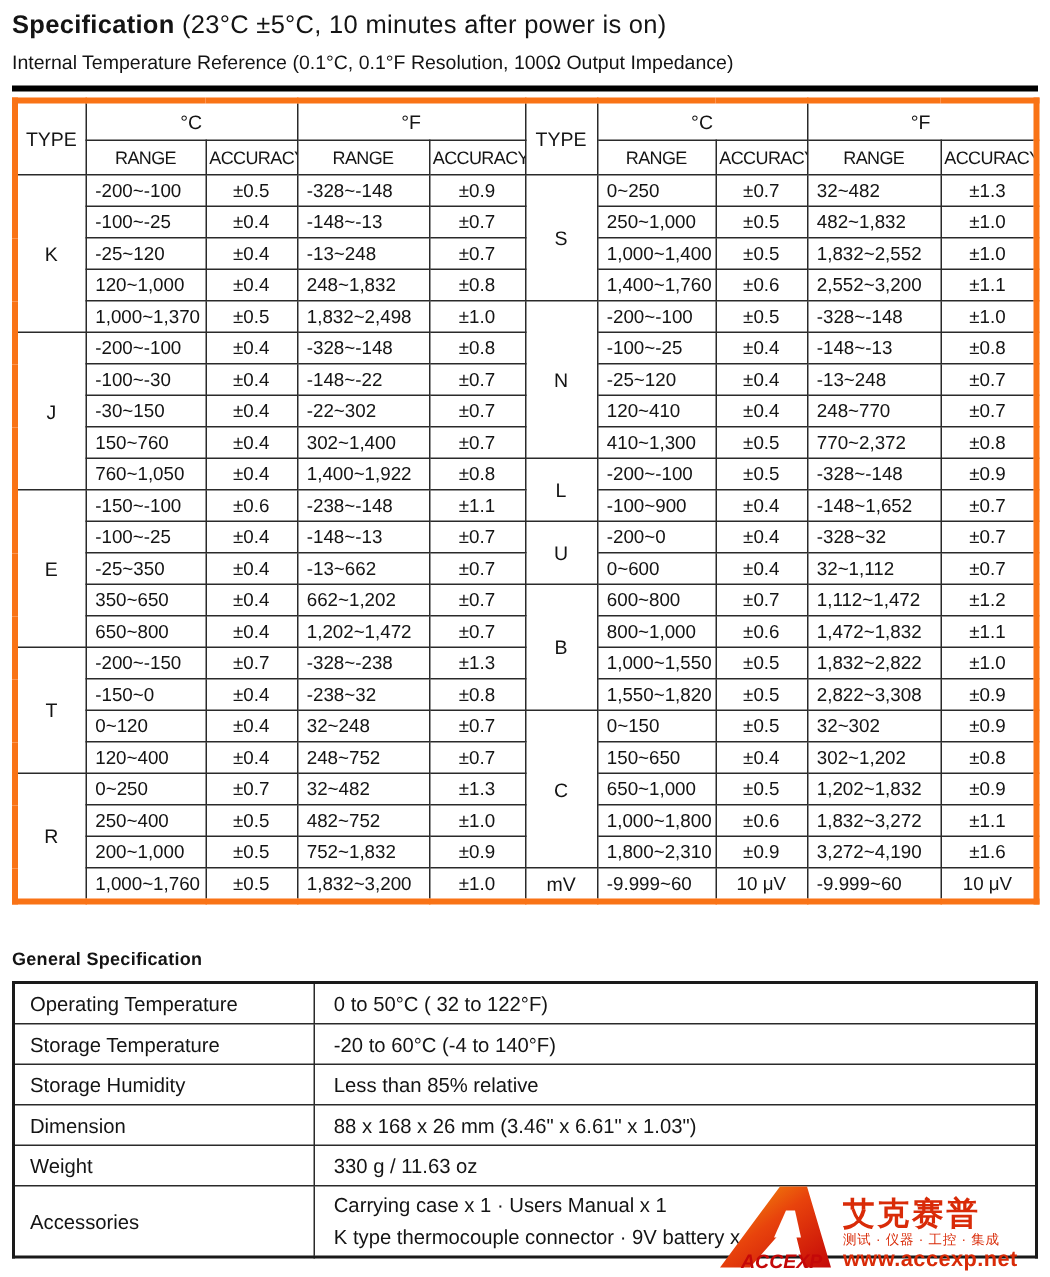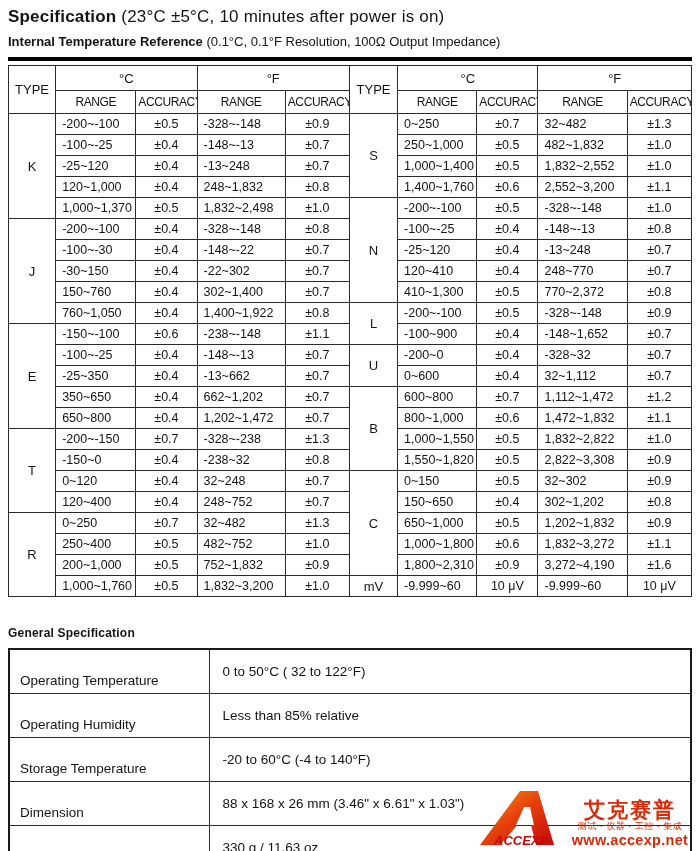--- a/index.html
+++ b/index.html
@@ -5,57 +5,57 @@
   html,body { margin:0; padding:0; }
   body {
     width:700px; height:851px; background:#ffffff; color:#141414;
     font-family:"Liberation Sans", sans-serif; position:relative; overflow:hidden;
   }
   .page { padding:4px 8px 0 8px; width:684px; }
 
   .doc-title { font-size:17px; font-weight:normal; margin:3px 0 7px 0; letter-spacing:0.2px; }
   .doc-title .b { font-weight:bold; }
   .doc-subtitle { font-size:13px; font-weight:normal; margin:0 0 0 0; }
-  .doc-subtitle .b { font-weight:bold; }
+  .doc-subtitle .b { font-weight:normal; }
 
   .thick-rule { height:4px; background:#000; margin:8px 0 4px 0; width:684px; }
 
   table.spec-table {
     border-collapse:collapse; width:684px; table-layout:fixed;
-    font-size:12.5px; border:1px solid #f97316;
+    font-size:12.5px; border:4px solid #f97316;
   }
   .spec-table th, .spec-table td {
     border:1px solid #2a2a2a; padding:0 2px; overflow:hidden; white-space:nowrap;
   }
   .spec-table thead th { font-weight:normal; text-align:center; }
   .spec-table .hdr-unit { height:24px; font-size:13px; }
   .spec-table .hdr-sub { height:22px; font-size:12px; letter-spacing:-0.4px; }
   .spec-table .hdr-type { font-size:13px; }
   .spec-table tbody td { height:20px; }
   .spec-table td.type-cell { text-align:center; font-size:13px; }
   .spec-table td.range-cell { text-align:left; padding-left:6px; }
   .spec-table td.acc-cell { text-align:center; }
 
   .general-heading { font-size:12px; font-weight:bold; margin:29px 0 8px 0; letter-spacing:0.2px; }
 
   table.general-table {
     border-collapse:collapse; width:684px; table-layout:fixed;
     font-size:13.5px; border:2px solid #1a1a1a;
   }
   .general-table td { border:1px solid #2a2a2a; vertical-align:middle; }
-  .general-table td.glabel { width:200px; padding:19px 4px 2px 10px; height:22px; }
+  .general-table td.glabel { width:200px; padding:2px 4px 2px 10px; height:22px; }
   .general-table td.gvalue { padding:2px 20px 2px 13px;margin-left:20px; }
   .general-table .gline { line-height:21px; white-space:nowrap; }
 
   .watermark {
     position:absolute; right:2px; bottom:2px; width:222px; height:62px;
     display:flex; align-items:flex-end; pointer-events:none;
   }
   .wm-logo { flex:0 0 auto; }
-  .wm-text { flex:1 1 auto; text-align:center; padding-bottom:1px; }
+  .wm-text { flex:1 1 auto; text-align:left; padding-bottom:1px; }
   .wm-cn { font-size:21px; font-weight:bold; color:#d92b08; line-height:22px; letter-spacing:2px; }
   .wm-tagline { font-size:9px; color:#d92b08; line-height:11px; letter-spacing:0.5px; }
   .wm-url { font-size:14.5px; font-weight:bold; color:#d92b08; line-height:16px; letter-spacing:0.3px; }
 </style>
 </head>
 <body>
 
 <div class="page">
 
   <div class="doc-title"><span class="b">Specification</span><span> (23°C ±5°C, 10 minutes after power is on)</span></div>
@@ -351,29 +351,29 @@
         <col>
       </colgroup>
     <tbody>
         <tr>
           <td class="glabel">Operating Temperature</td>
           <td class="gvalue">
             <div class="gline">0 to 50°C ( 32 to 122°F)</div>
           </td>
         </tr>
         <tr>
-          <td class="glabel">Operating Humidity</td>
+          <td class="glabel">Storage Temperature</td>
+          <td class="gvalue">
+            <div class="gline">-20 to 60°C (-4 to 140°F)</div>
+          </td>
+        </tr>
+        <tr>
+          <td class="glabel">Storage Humidity</td>
           <td class="gvalue">
             <div class="gline">Less than 85% relative</div>
-          </td>
-        </tr>
-        <tr>
-          <td class="glabel">Storage Temperature</td>
-          <td class="gvalue">
-            <div class="gline">-20 to 60°C (-4 to 140°F)</div>
           </td>
         </tr>
         <tr>
           <td class="glabel">Dimension</td>
           <td class="gvalue">
             <div class="gline">88 x 168 x 26 mm (3.46" x 6.61" x 1.03")</div>
           </td>
         </tr>
         <tr>
           <td class="glabel">Weight</td>

